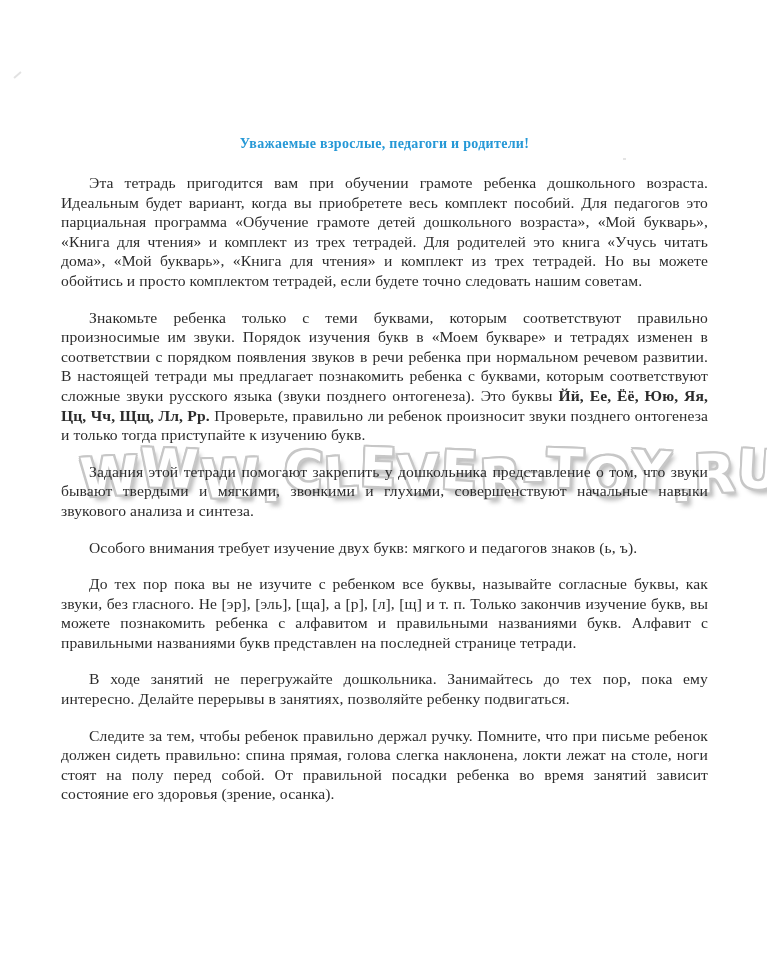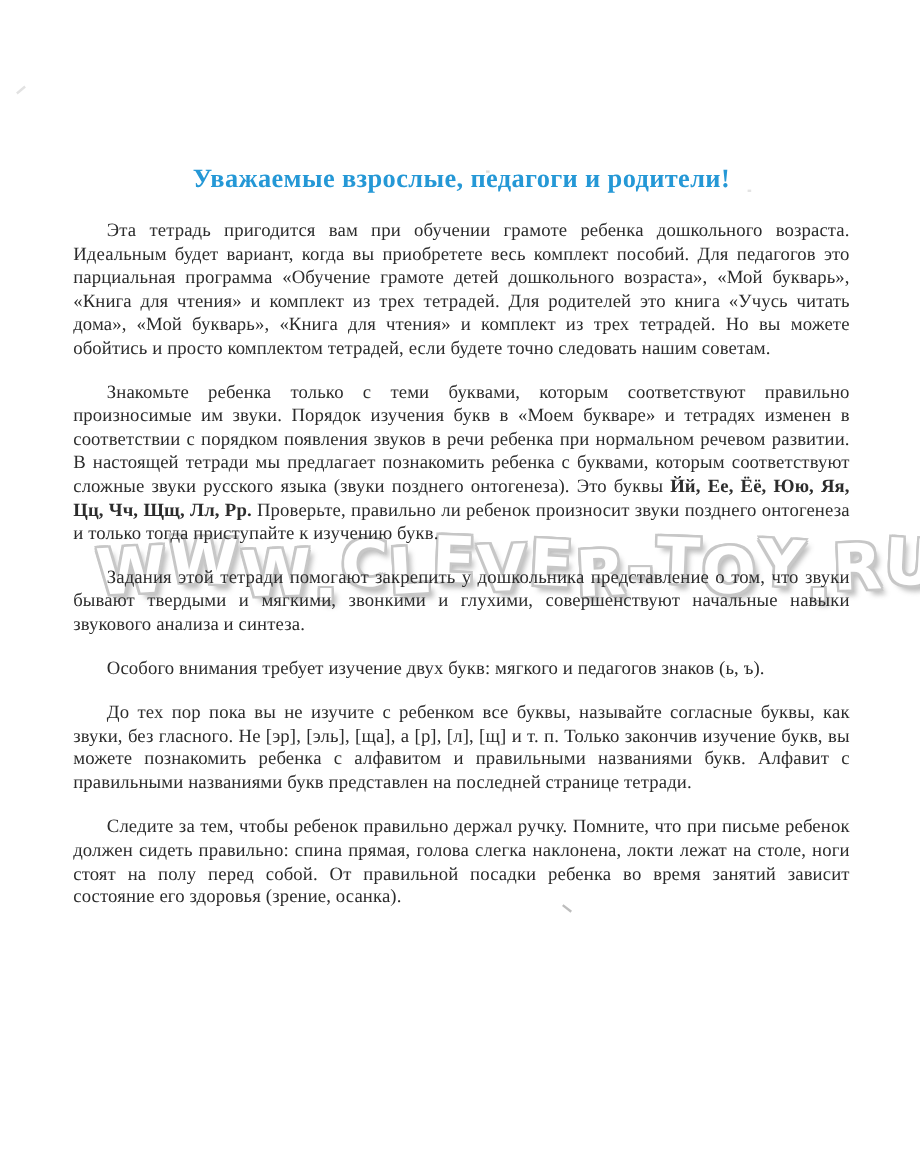--- a/index.html
+++ b/index.html
@@ -41,21 +41,21 @@
   
   .content{
     position:absolute;
     left:44px;top:136px;
     width:681px;
     z-index:2;
   }
   .heading{
     text-align:center;
     font-weight:bold;
-    font-size:22px;
+    font-size:14px;
     color:var(--heading-color);
     margin:0 0 21px 0;
     letter-spacing:0.3px;
   }
   .content p{
     margin:17px;
     text-indent:28px;
     text-align:justify;
     font-size:15.6px;
     line-height:19.6px;
@@ -99,18 +99,19 @@
     <p>Эта тетрадь пригодится вам при обучении грамоте ребенка дошкольного возраста. Идеальным будет вариант, когда вы приобретете весь комплект пособий. Для педагогов это парциальная программа «Обучение грамоте детей дошкольного возраста», «Мой букварь», «Книга для чтения» и комплект из трех тетрадей. Для родителей это книга «Учусь читать дома», «Мой букварь», «Книга для чтения» и комплект из трех тетрадей. Но вы можете обойтись и просто комплектом тетрадей, если будете точно следовать нашим советам.</p>
 
     <p><span>Знакомьте ребенка только с теми буквами, которым соответствуют правильно произносимые им звуки. Порядок изучения букв в «Моем букваре» и тетрадях изменен в соответствии с порядком появления звуков в речи ребенка при нормальном речевом развитии. В настоящей тетради мы предлагает познакомить ребенка с буквами, которым соответствуют сложные звуки русского языка (звуки позднего онтогенеза). Это буквы </span><b>Йй, Ее, Ёё, Юю, Яя, Цц, Чч, Щщ, Лл, Рр.</b><span> Проверьте, правильно ли ребенок произносит звуки позднего онтогенеза и только тогда приступайте к изучению букв.</span></p>
 
     <p>Задания этой тетради помогают закрепить у дошкольника представление о том, что звуки бывают твердыми и мягкими, звонкими и глухими, совершенствуют начальные навыки звукового анализа и синтеза.</p>
 
     <p>Особого внимания требует изучение двух букв: мягкого и педагогов знаков (ь, ъ).</p>
 
     <p>До тех пор пока вы не изучите с ребенком все буквы, называйте согласные буквы, как звуки, без гласного. Не [эр], [эль], [ща], а [р], [л], [щ] и т. п. Только закончив изучение букв, вы можете познакомить ребенка с алфавитом и правильными названиями букв. Алфавит с правильными названиями букв представлен на последней странице тетради.</p>
 
+    <p>В ходе занятий не перегружайте дошкольника. Занимайтесь до тех пор, пока ему интересно. Делайте перерывы в занятиях, позволяйте ребенку подвигаться.</p>
 
     <p>Следите за тем, чтобы ребенок правильно держал ручку. Помните, что при письме ребенок должен сидеть правильно: спина прямая, голова слегка наклонена, локти лежат на столе, ноги стоят на полу перед собой. От правильной посадки ребенка во время занятий зависит состояние его здоровья (зрение, осанка).</p>
 
   </div>
 
 </div>
 
 </body></html>

